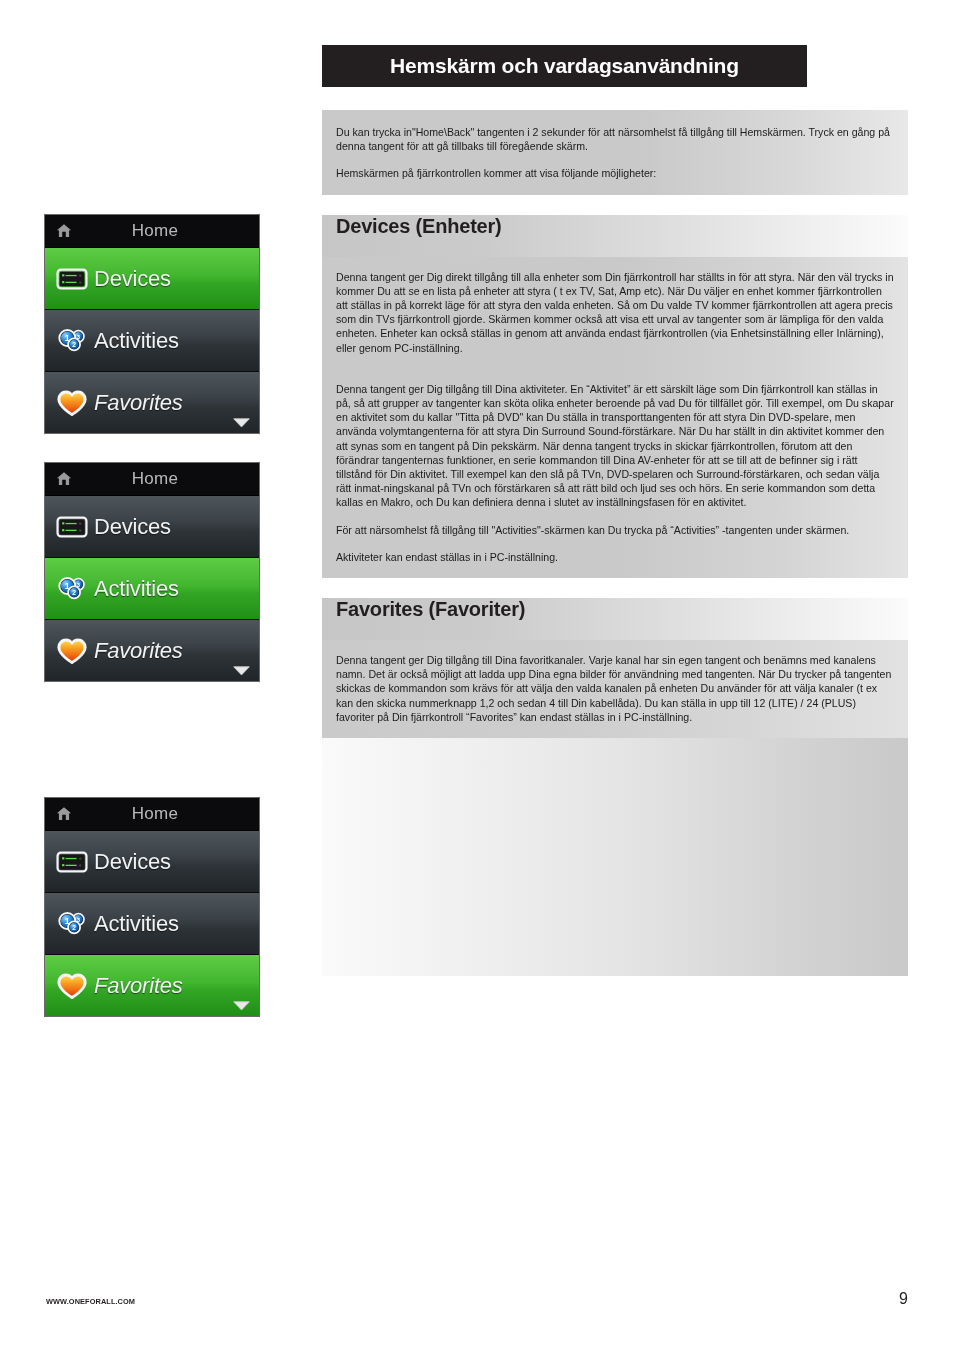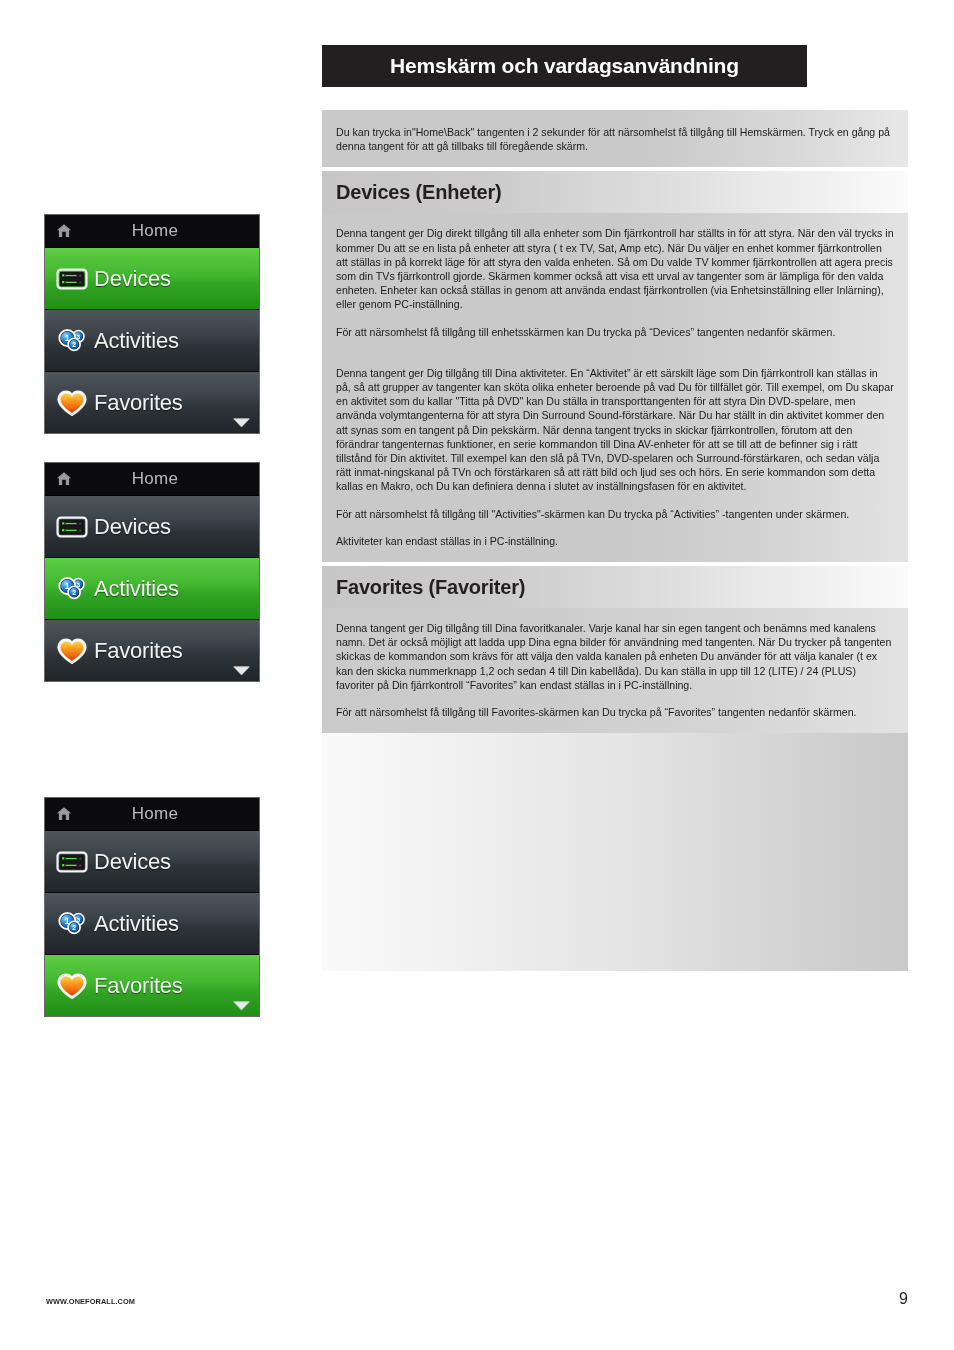--- a/index.html
+++ b/index.html
@@ -45,24 +45,24 @@
   .intro-block {
     background: linear-gradient(to right, #c9c9c9 0%, #c9c9c9 55%, #d8d8d8 80%, #e8e8e8 100%);
     padding: 15px 14px 14px 14px;
     box-sizing: border-box;
   }
 
   .sec-head {
     background: linear-gradient(to right, #c6c6c6 0%, #cbcbcb 28%, #e0e0e0 62%, #fbfbfb 100%);
     height: 42px;
     display: flex;
-    align-items: center;
+    align-items: flex-start;
     padding-left: 14px;
     box-sizing: border-box;
-    margin-top: 4px;
+    margin-top: 20px;
   }
   .sec-head .sec-head-text {
     font-size: 20px;
     font-weight: bold;
     color: #231f20;
     letter-spacing: -0.2px;
   }
 
   .sec-body {
     background: #c9c9c9;
@@ -131,21 +131,21 @@
     height: 61px;
     display: flex;
     align-items: center;
     position: relative;
     border-bottom: 1px solid #0a0a0b;
     background: linear-gradient(to bottom, #4e565c 0%, #3b4247 42%, #2d3337 58%, #20252a 100%);
   }
   .row.selected {
     background: linear-gradient(to bottom, #5fcc45 0%, #42b62f 45%, #33a625 58%, #1f8f16 100%);
   }
-  .row:last-child { border-bottom: none; }
+  .row:last-child { border-bottom: none; font-style: italic; }
 
   .row-icon {
     width: 34px;
     height: 34px;
     margin-left: 10px;
     flex: 0 0 auto;
     display: block;
   }
   .row-label {
     margin-left: 5px;
@@ -187,48 +187,47 @@
 <body>
 
 <div class="title-banner">
   <span class="title-text">Hemskärm och vardagsanvändning</span>
 </div>
 
 <div class="content-col">
 
   <div class="intro-block">
     <p class="para">Du kan trycka in"Home\Back"  tangenten i 2 sekunder för att närsomhelst få tillgång till Hemskärmen. Tryck en gång på denna tangent för att gå tillbaks till föregående skärm.</p>
+    <p class="para">Hemskärmen på fjärrkontrollen kommer att visa följande möjligheter:</p>
   </div>
 
   <div class="sec-head">
     <span class="sec-head-text">Devices (Enheter)</span>
   </div>
   <div class="sec-body grad-right">
     <p class="para">Denna tangent ger Dig direkt tillgång till alla enheter som Din fjärrkontroll har ställts in för att styra. När den väl trycks in kommer Du att se en lista på enheter att styra ( t ex TV, Sat, Amp etc). När Du väljer en enhet kommer fjärrkontrollen att ställas in på korrekt läge för att styra den valda enheten. Så om Du valde TV kommer fjärrkontrollen att agera precis som din TVs fjärrkontroll gjorde.
 Skärmen kommer också att visa ett urval av tangenter som är lämpliga för den valda enheten.
 Enheter kan också ställas in genom att använda endast fjärrkontrollen (via Enhetsinställning eller Inlärning), eller genom PC-inställning.</p>
-    <p class="para">För att närsomhelst få tillgång till enhetsskärmen kan Du trycka på “Devices”  tangenten nedanför skärmen.</p>
   </div>
 
   <div class="sec-body grad-right">
     <p class="para">Denna tangent ger Dig tillgång till Dina aktiviteter.
 En “Aktivitet” är ett särskilt läge som Din fjärrkontroll kan ställas in på, så att grupper av tangenter kan sköta olika enheter beroende på vad Du för tillfället gör. Till exempel, om Du skapar en aktivitet som du kallar "Titta på DVD" kan Du ställa in transporttangenten för att styra Din DVD-spelare, men använda volymtangenterna för att styra Din Surround Sound-förstärkare.
 När Du har ställt in din aktivitet kommer den att synas som en tangent på Din pekskärm. När denna tangent trycks in skickar fjärrkontrollen, förutom att den förändrar tangenternas funktioner, en serie kommandon till Dina AV-enheter för att se till att de befinner sig i rätt tillstånd för Din aktivitet. Till exempel kan den slå på TVn, DVD-spelaren och Surround-förstärkaren, och sedan välja rätt inmat-ningskanal på TVn och förstärkaren så att rätt bild och ljud ses och hörs. En serie kommandon som detta kallas en Makro, och Du kan definiera denna i slutet av inställningsfasen för en aktivitet.</p>
     <p class="para">För att närsomhelst få tillgång till "Activities"-skärmen kan Du trycka på “Activities”  -tangenten under skärmen.</p>
     <p class="para">Aktiviteter kan endast ställas in i PC-inställning.</p>
   </div>
 
   <div class="sec-head">
     <span class="sec-head-text">Favorites (Favoriter)</span>
   </div>
   <div class="sec-body grad-soft">
     <p class="para">Denna tangent ger Dig tillgång till Dina favoritkanaler. Varje kanal har sin egen tangent och benämns med kanalens namn. Det är också möjligt att ladda upp Dina egna bilder för användning med tangenten. När Du trycker på tangenten skickas de kommandon som krävs för att välja den valda kanalen på enheten Du använder för att välja kanaler (t ex kan den skicka nummerknapp 1,2 och sedan 4 till Din kabellåda).
 Du kan ställa in upp till 12 (LITE) / 24 (PLUS) favoriter på Din fjärrkontroll
 “Favorites” kan endast ställas in i PC-inställning.</p>
-    <p class="para">För att närsomhelst få tillgång till Favorites-skärmen kan Du trycka på “Favorites”  tangenten nedanför skärmen.</p>
   </div>
 
   <div class="tail-panel"></div>
 </div>
 
 <div id="remote-container">
     <div class="remote" style="top: 214px;">
       <div class="remote-titlebar">
         <svg class="home-icon" viewBox="0 0 24 24">
           <path d="M12 3 L2.5 11 H5.2 V20 H18.8 V11 H21.5 Z" fill="#9a9a9a"></path>

